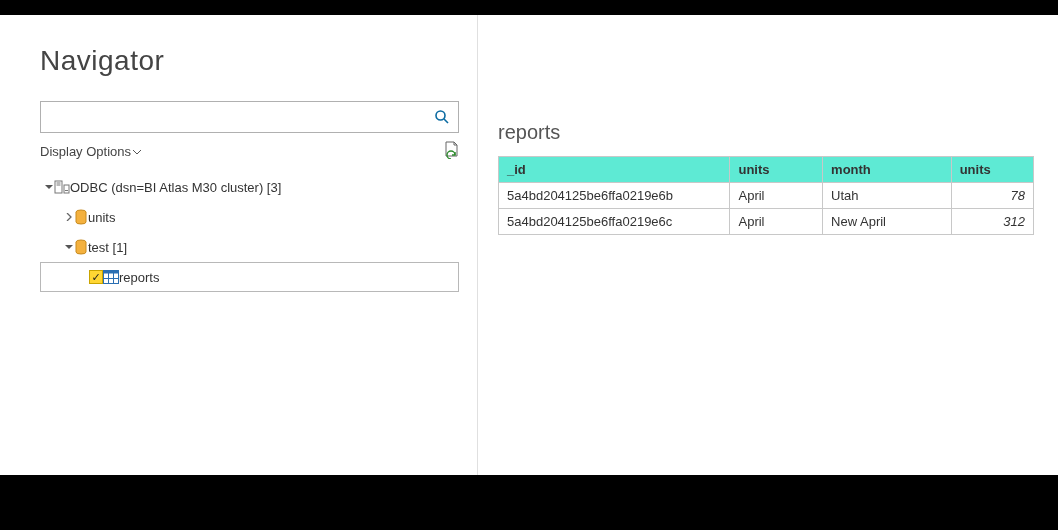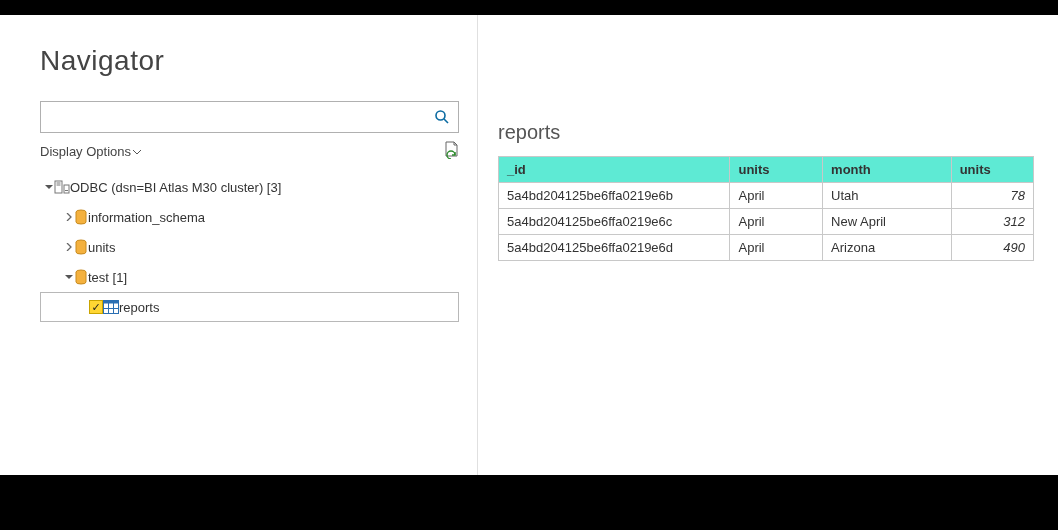--- a/index.html
+++ b/index.html
@@ -215,34 +215,20 @@
               <rect x="1" y="2" width="7" height="12" fill="none" stroke="#777" stroke-width="1"></rect>
               <rect x="2.5" y="3.5" width="4" height="1" fill="#777"></rect>
               <rect x="2.5" y="5.5" width="4" height="1" fill="#777"></rect>
               <rect x="10" y="6" width="5" height="8" fill="none" stroke="#777" stroke-width="1"></rect>
               <rect x="11" y="11" width="3" height="1" fill="#777"></rect>
             </svg>
           </span>
           <span class="lbl">ODBC (dsn=BI Atlas M30 cluster) [3]</span>
         </div>
 
-        <div class="tree-row indent-1">
-          <span class="caret">
-            <svg width="8" height="8" viewBox="0 0 8 8">
-                <path d="M2 0 L6 4 L2 8" fill="none" stroke="#666" stroke-width="1.3"></path>
-              </svg>
-          </span>
-          <span class="db-icon">
-            <svg width="14" height="16" viewBox="0 0 14 16">
-              <ellipse cx="7" cy="3" rx="5" ry="2" fill="#f4b13e" stroke="#c78a1e"></ellipse>
-              <path d="M2 3 L2 13 A5 2 0 0 0 12 13 L12 3" fill="#f4b13e" stroke="#c78a1e"></path>
-            </svg>
-          </span>
-          <span class="lbl">information_schema</span>
-        </div>
 
         <div class="tree-row indent-1">
           <span class="caret">
             <svg width="8" height="8" viewBox="0 0 8 8">
                 <path d="M2 0 L6 4 L2 8" fill="none" stroke="#666" stroke-width="1.3"></path>
               </svg>
           </span>
           <span class="db-icon">
             <svg width="14" height="16" viewBox="0 0 14 16">
               <ellipse cx="7" cy="3" rx="5" ry="2" fill="#f4b13e" stroke="#c78a1e"></ellipse>
@@ -307,25 +293,19 @@
             <td>April</td>
             <td>Utah</td>
             <td class="num">78</td>
           </tr>
           <tr>
             <td>5a4bd204125be6ffa0219e6c</td>
             <td>April</td>
             <td>New April</td>
             <td class="num">312</td>
           </tr>
-          <tr>
-            <td>5a4bd204125be6ffa0219e6d</td>
-            <td>April</td>
-            <td>Arizona</td>
-            <td class="num">490</td>
-          </tr>
         </tbody>
       </table>
     </div>
   </div>
 
   <div class="botbar-black"></div>
 </div>
 
 </body></html>

